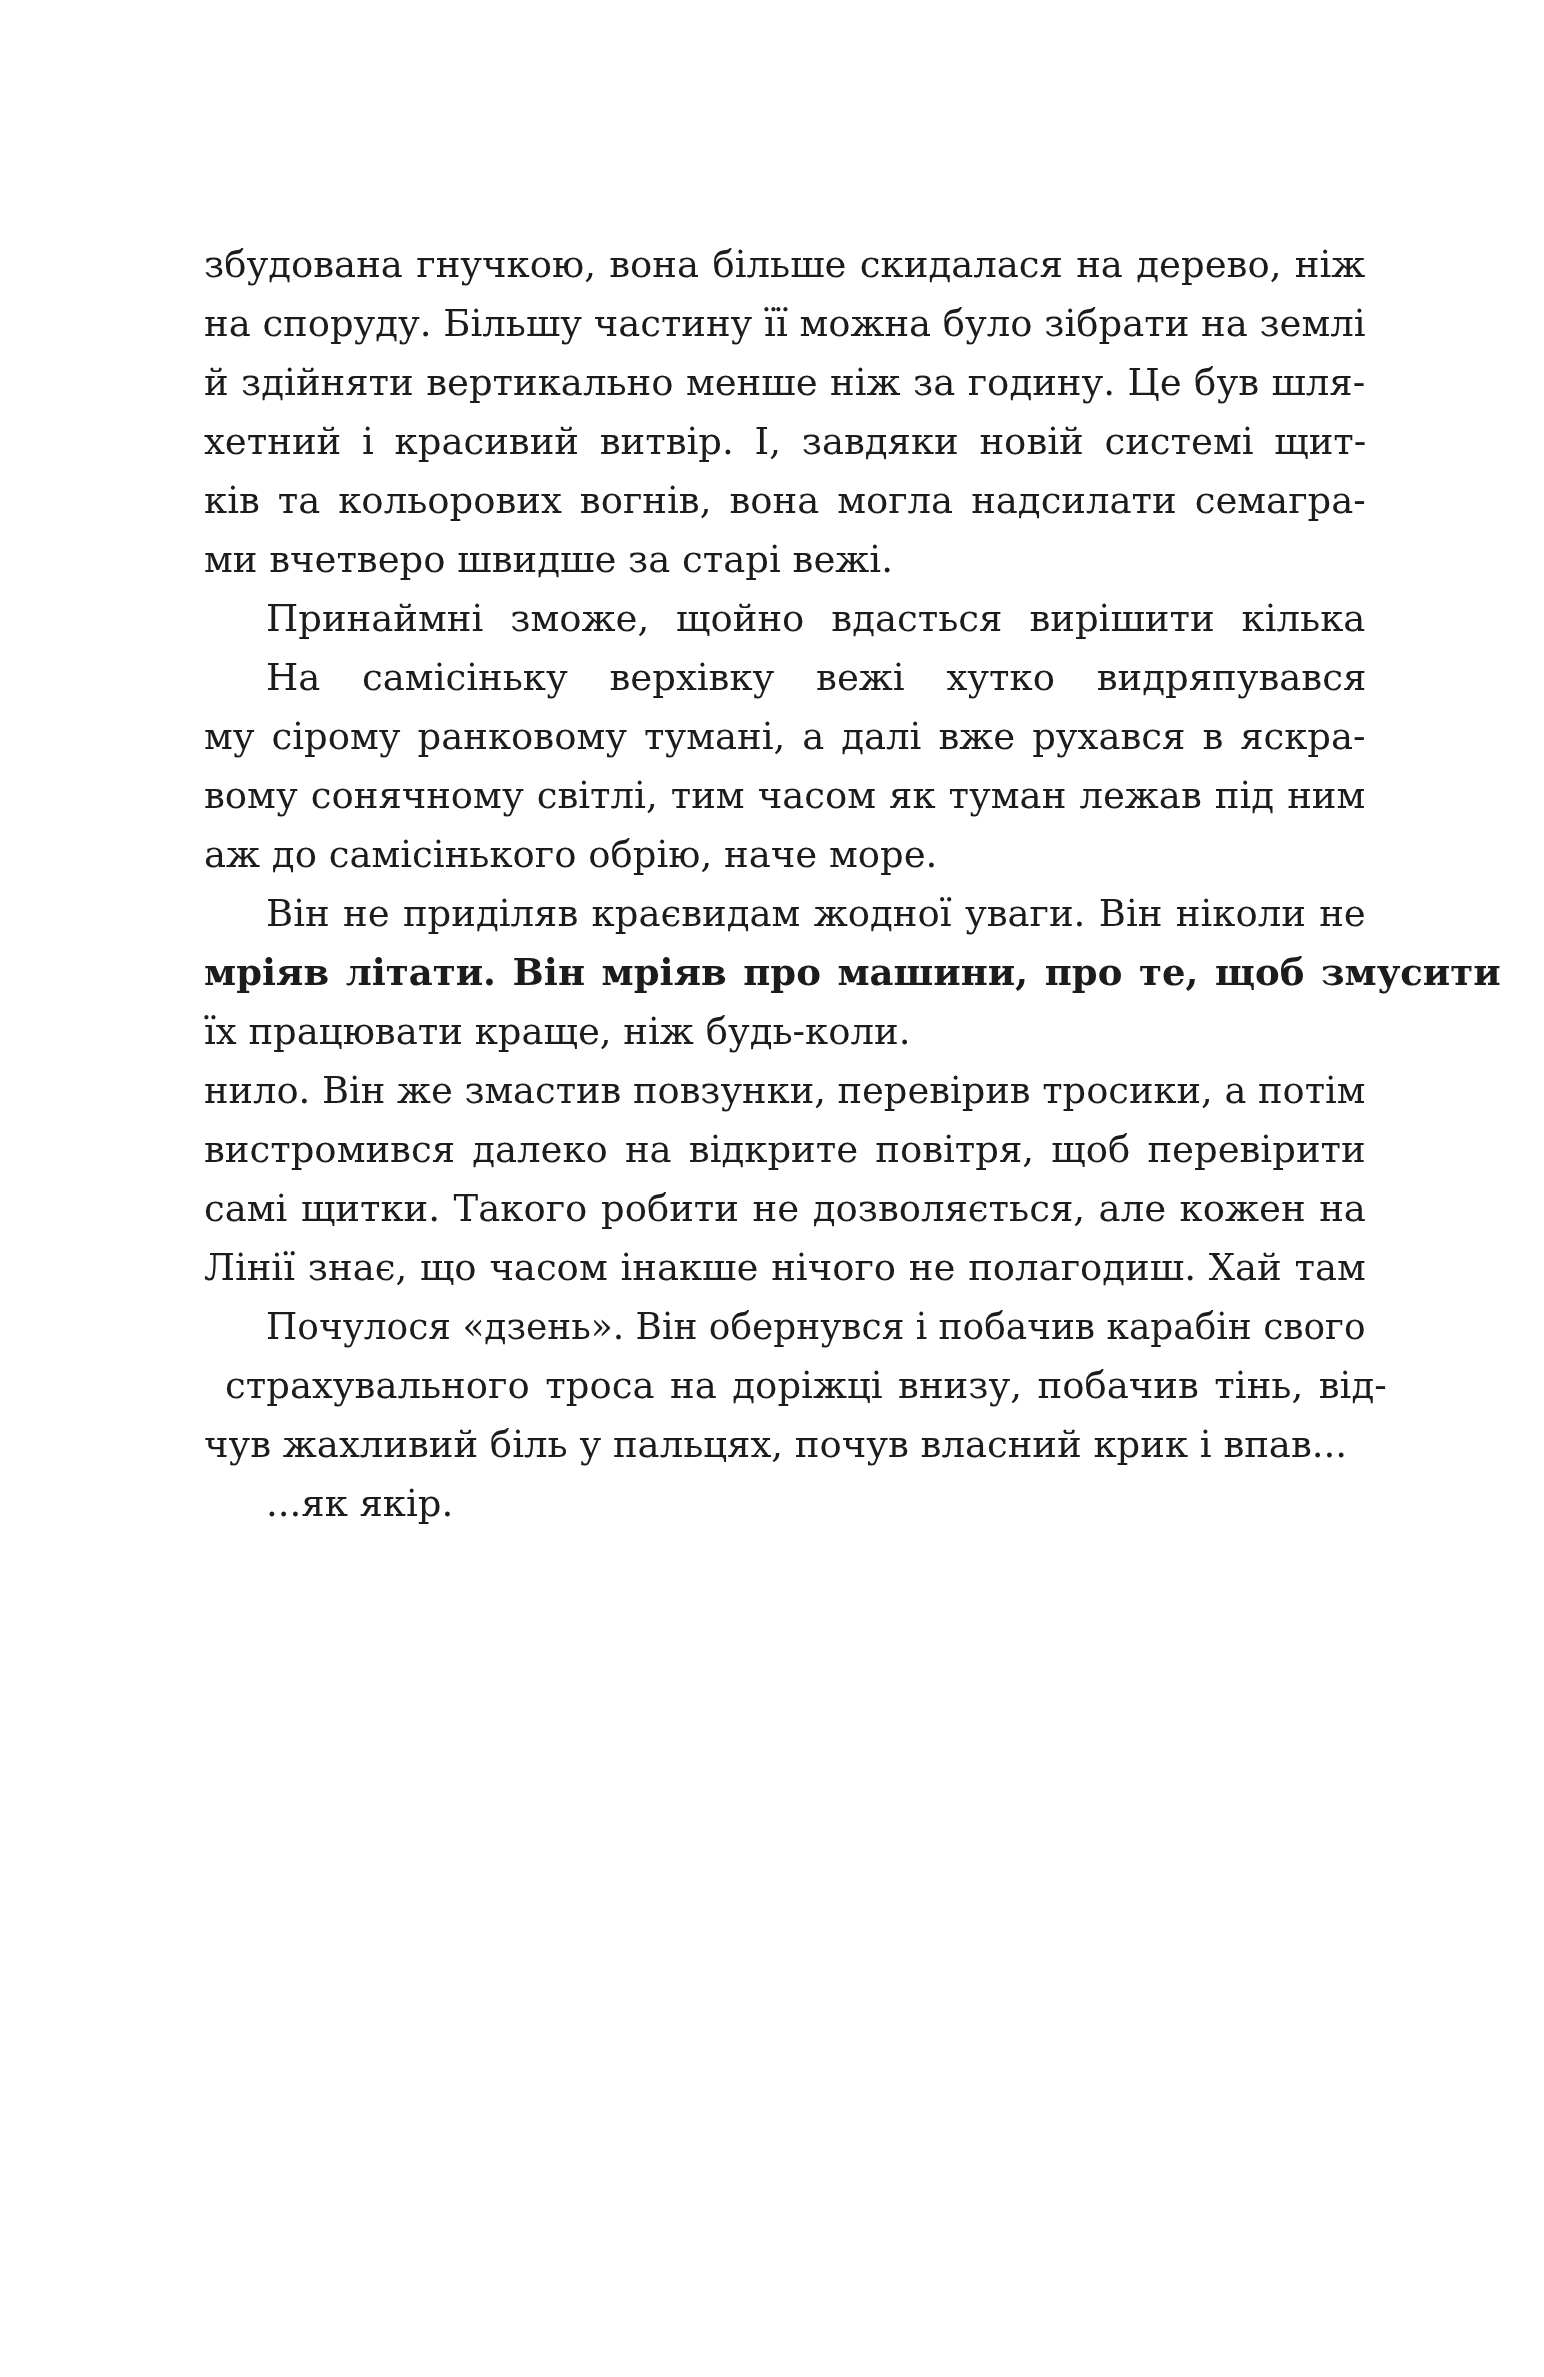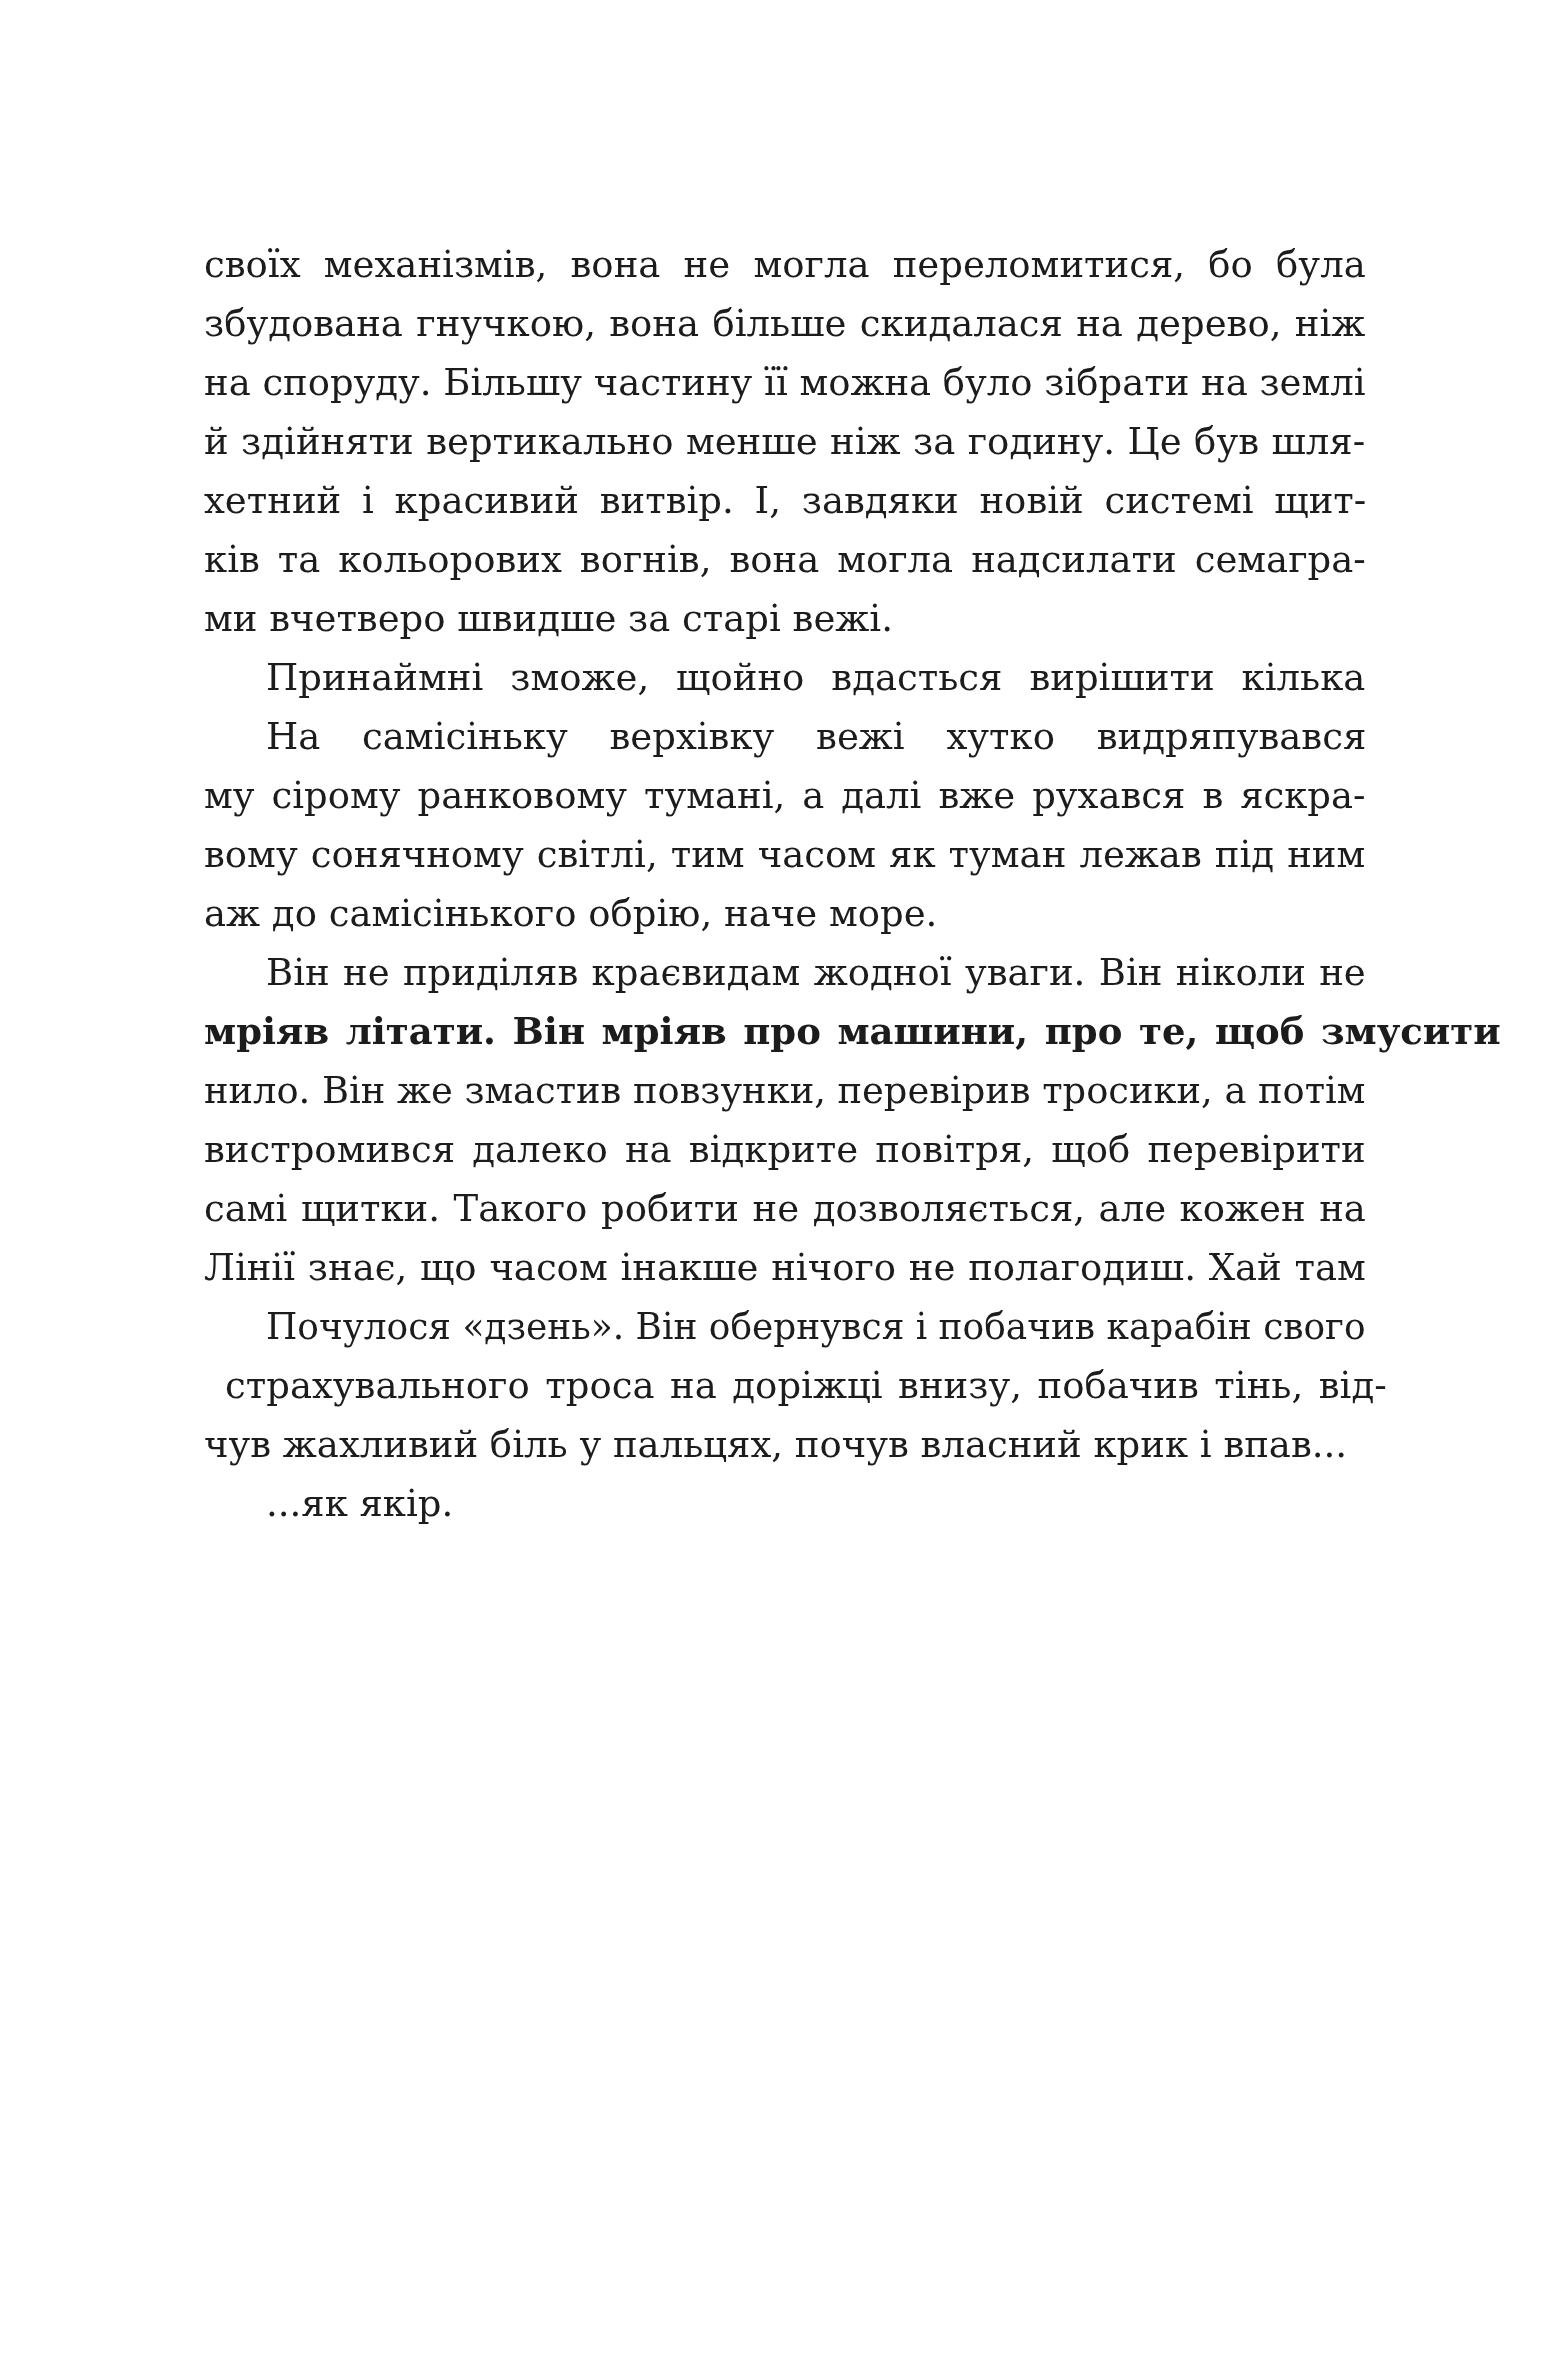--- a/index.html
+++ b/index.html
@@ -54,21 +54,20 @@
       font-style: italic;
     }
   </style>
 </head>
 <body>
 
 <div class="page">
   <div class="text-block">
 
     <p class="paragraph">
-      <span class="line"><span style="white-space: nowrap; display: inline-block; word-spacing: 11.5px;">своїх механізмів, вона не могла переломитися, бо була</span></span>
       <span class="line"><span style="white-space: nowrap; display: inline-block; word-spacing: 1.6px;">збудована гнучкою, вона більше скидалася на дерево, ніж</span></span>
       <span class="line"><span style="white-space: nowrap; display: inline-block; transform-origin: left center; transform: scaleX(0.99866);">на споруду. Більшу частину її можна було зібрати на землі</span></span>
       <span class="line"><span style="white-space: nowrap; display: inline-block; word-spacing: 0.7px;">й здійняти вертикально менше ніж за годину. Це був шля-</span></span>
       <span class="line"><span style="white-space: nowrap; display: inline-block; word-spacing: 9px;">хетний і красивий витвір. І, завдяки новій системі щит-</span></span>
       <span class="line"><span style="white-space: nowrap; display: inline-block; word-spacing: 6.2px;">ків та кольорових вогнів, вона могла надсилати семагра-</span></span>
       <span class="line last"><span style="white-space: nowrap; display: inline-block;">ми вчетверо швидше за старі вежі.</span></span>
     </p>
 
     <p class="paragraph">
       <span class="line indent"><span style="white-space: nowrap; display: inline-block; word-spacing: 15.2px;">Принаймні зможе, щойно вдасться вирішити кілька</span></span>
@@ -77,20 +76,21 @@
     <p class="paragraph">
       <span class="line indent"><span style="white-space: nowrap; display: inline-block; word-spacing: 30px;">На самісіньку верхівку вежі хутко видряпувався</span></span>
       <span class="line"><span style="white-space: nowrap; display: inline-block; word-spacing: 5.2px;">му сірому ранковому тумані, а далі вже рухався в яскра-</span></span>
       <span class="line"><span style="white-space: nowrap; display: inline-block; word-spacing: 1.3px;">вому сонячному світлі, тим часом як туман лежав під ним</span></span>
       <span class="line last"><span style="white-space: nowrap; display: inline-block;">аж до самісінького обрію, наче море.</span></span>
     </p>
 
     <p class="paragraph">
       <span class="line indent"><span style="white-space: nowrap; display: inline-block; word-spacing: 1.6px;">Він не приділяв краєвидам жодної уваги. Він ніколи не</span></span>
       <span class="line"><span style="white-space: nowrap; display: inline-block; word-spacing: 3.7px; font-weight: bold;">мріяв літати. Він мріяв про машини, про те, щоб змусити</span></span>
+      <span class="line last"><span style="white-space: nowrap; display: inline-block;">їх працювати краще, ніж будь-коли.</span></span>
     </p>
 
     <p class="paragraph">
       <span class="line"><span style="white-space: nowrap; display: inline-block; transform-origin: left center; transform: scaleX(0.994737);">нило. Він же змастив повзунки, перевірив тросики, а потім</span></span>
       <span class="line"><span style="white-space: nowrap; display: inline-block; word-spacing: 5.4px;">вистромився далеко на відкрите повітря, щоб перевірити</span></span>
       <span class="line"><span style="white-space: nowrap; display: inline-block; word-spacing: 1.8px;">самі щитки. Такого робити не дозволяється, але кожен на</span></span>
       <span class="line"><span style="white-space: nowrap; display: inline-block; word-spacing: 1px;">Лінії знає, що часом інакше нічого не полагодиш. Хай там</span></span>
     </p>
 
     <p class="paragraph">

